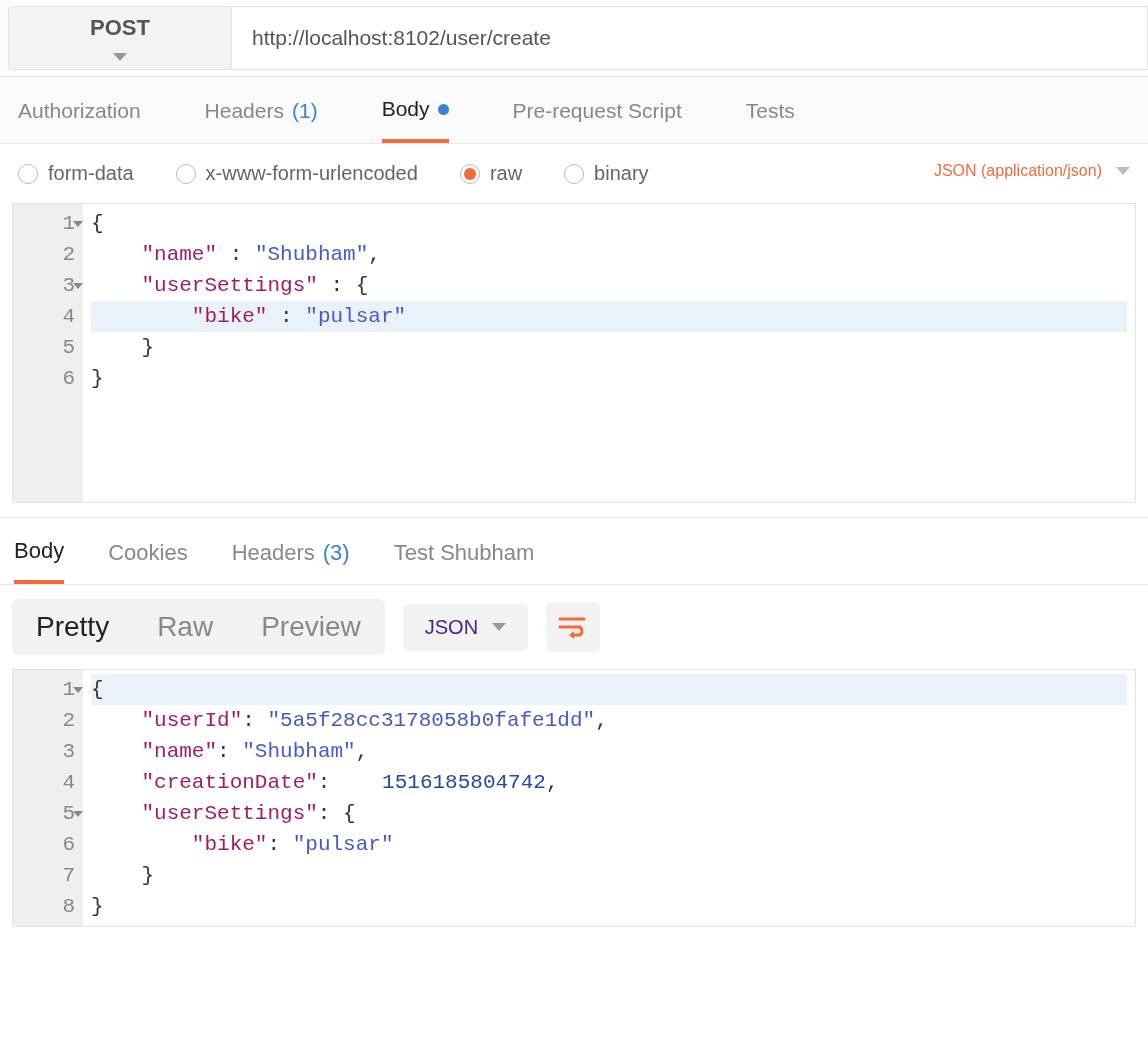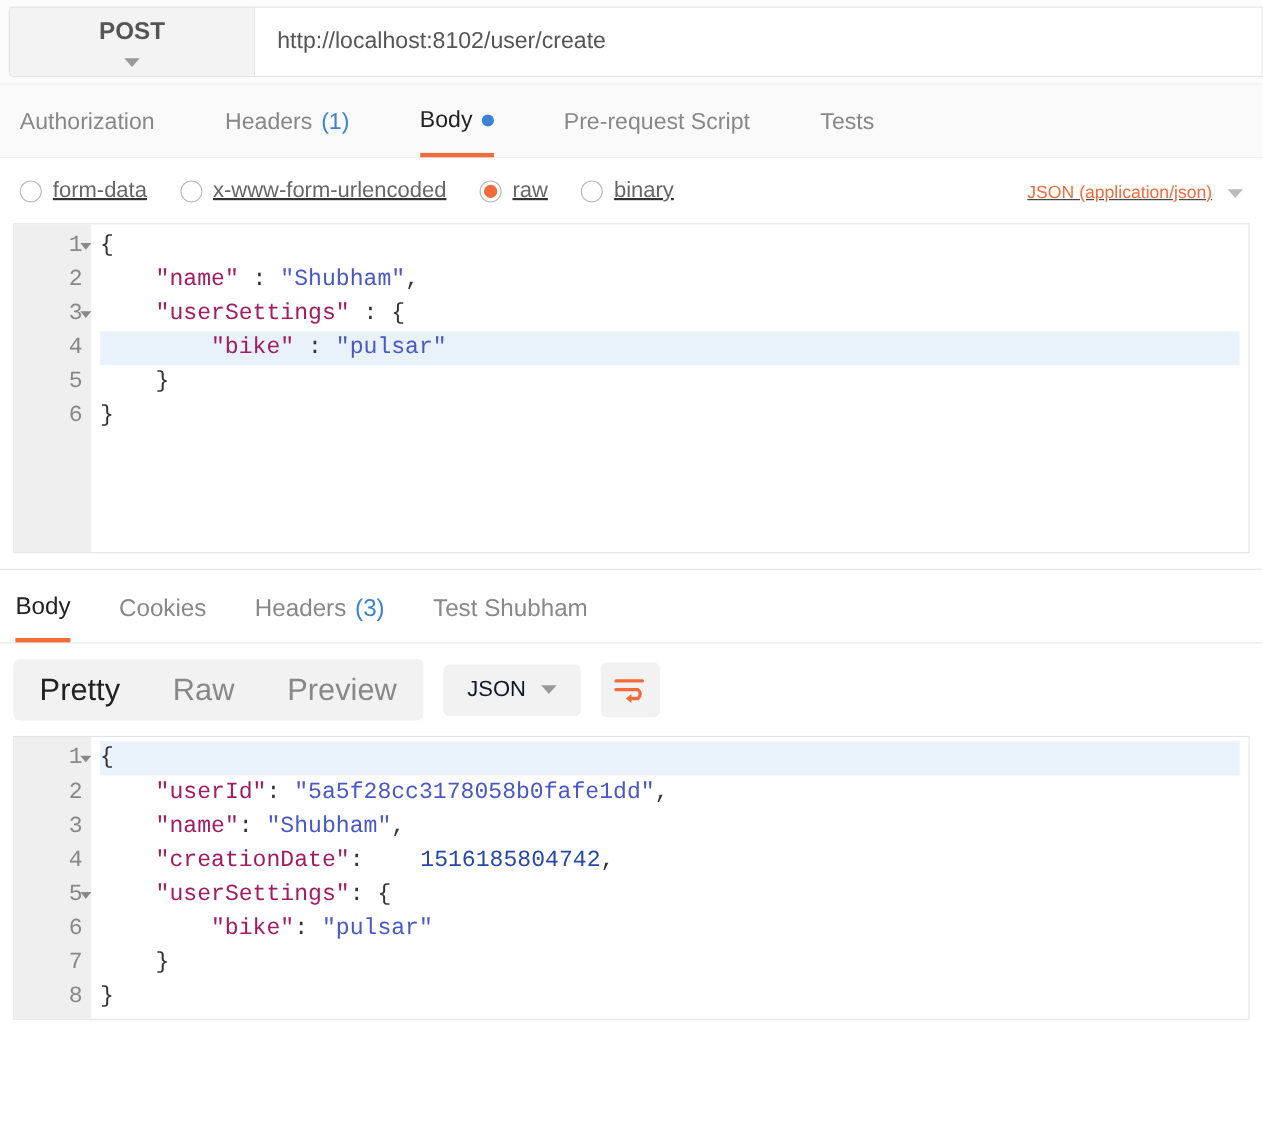--- a/index.html
+++ b/index.html
@@ -66,25 +66,24 @@
   border-bottom: 4px solid #f26b3a;
 }
 .tab-count { color: #3b82d6; }
 .dot {
   width: 11px; height: 11px;
   border-radius: 50%;
   background: #3b82d6;
 }
 .body-type-row {
   display: flex;
-  align-items: flex-end;
-  gap: 30px;
+  align-items: flex-start;
+  gap: 42px;
   padding: 18px 18px;
   background: #fff;
-  text-decoration: underline;
 }
 .radio-opt {
   display: flex;
   align-items: center;
   gap: 10px;
   font-size: 20px;
   color: #666;
   cursor: pointer;
 }
 .radio {
@@ -186,21 +185,21 @@
 }
 .seg-btn.active { color: #222; }
 .drop-btn {
   display: flex;
   align-items: center;
   gap: 14px;
   padding: 12px 22px;
   background: #f2f2f2;
   border-radius: 6px;
   font-size: 20px;
-  color: #0f172a;
+  color: #4c1d95;
   cursor: pointer;
 }
 .wrap-btn {
   width: 54px; height: 50px;
   background: #f2f2f2;
   border-radius: 6px;
   display: flex; align-items: center; justify-content: center;
   cursor: pointer;
 }
 .chev-down {

